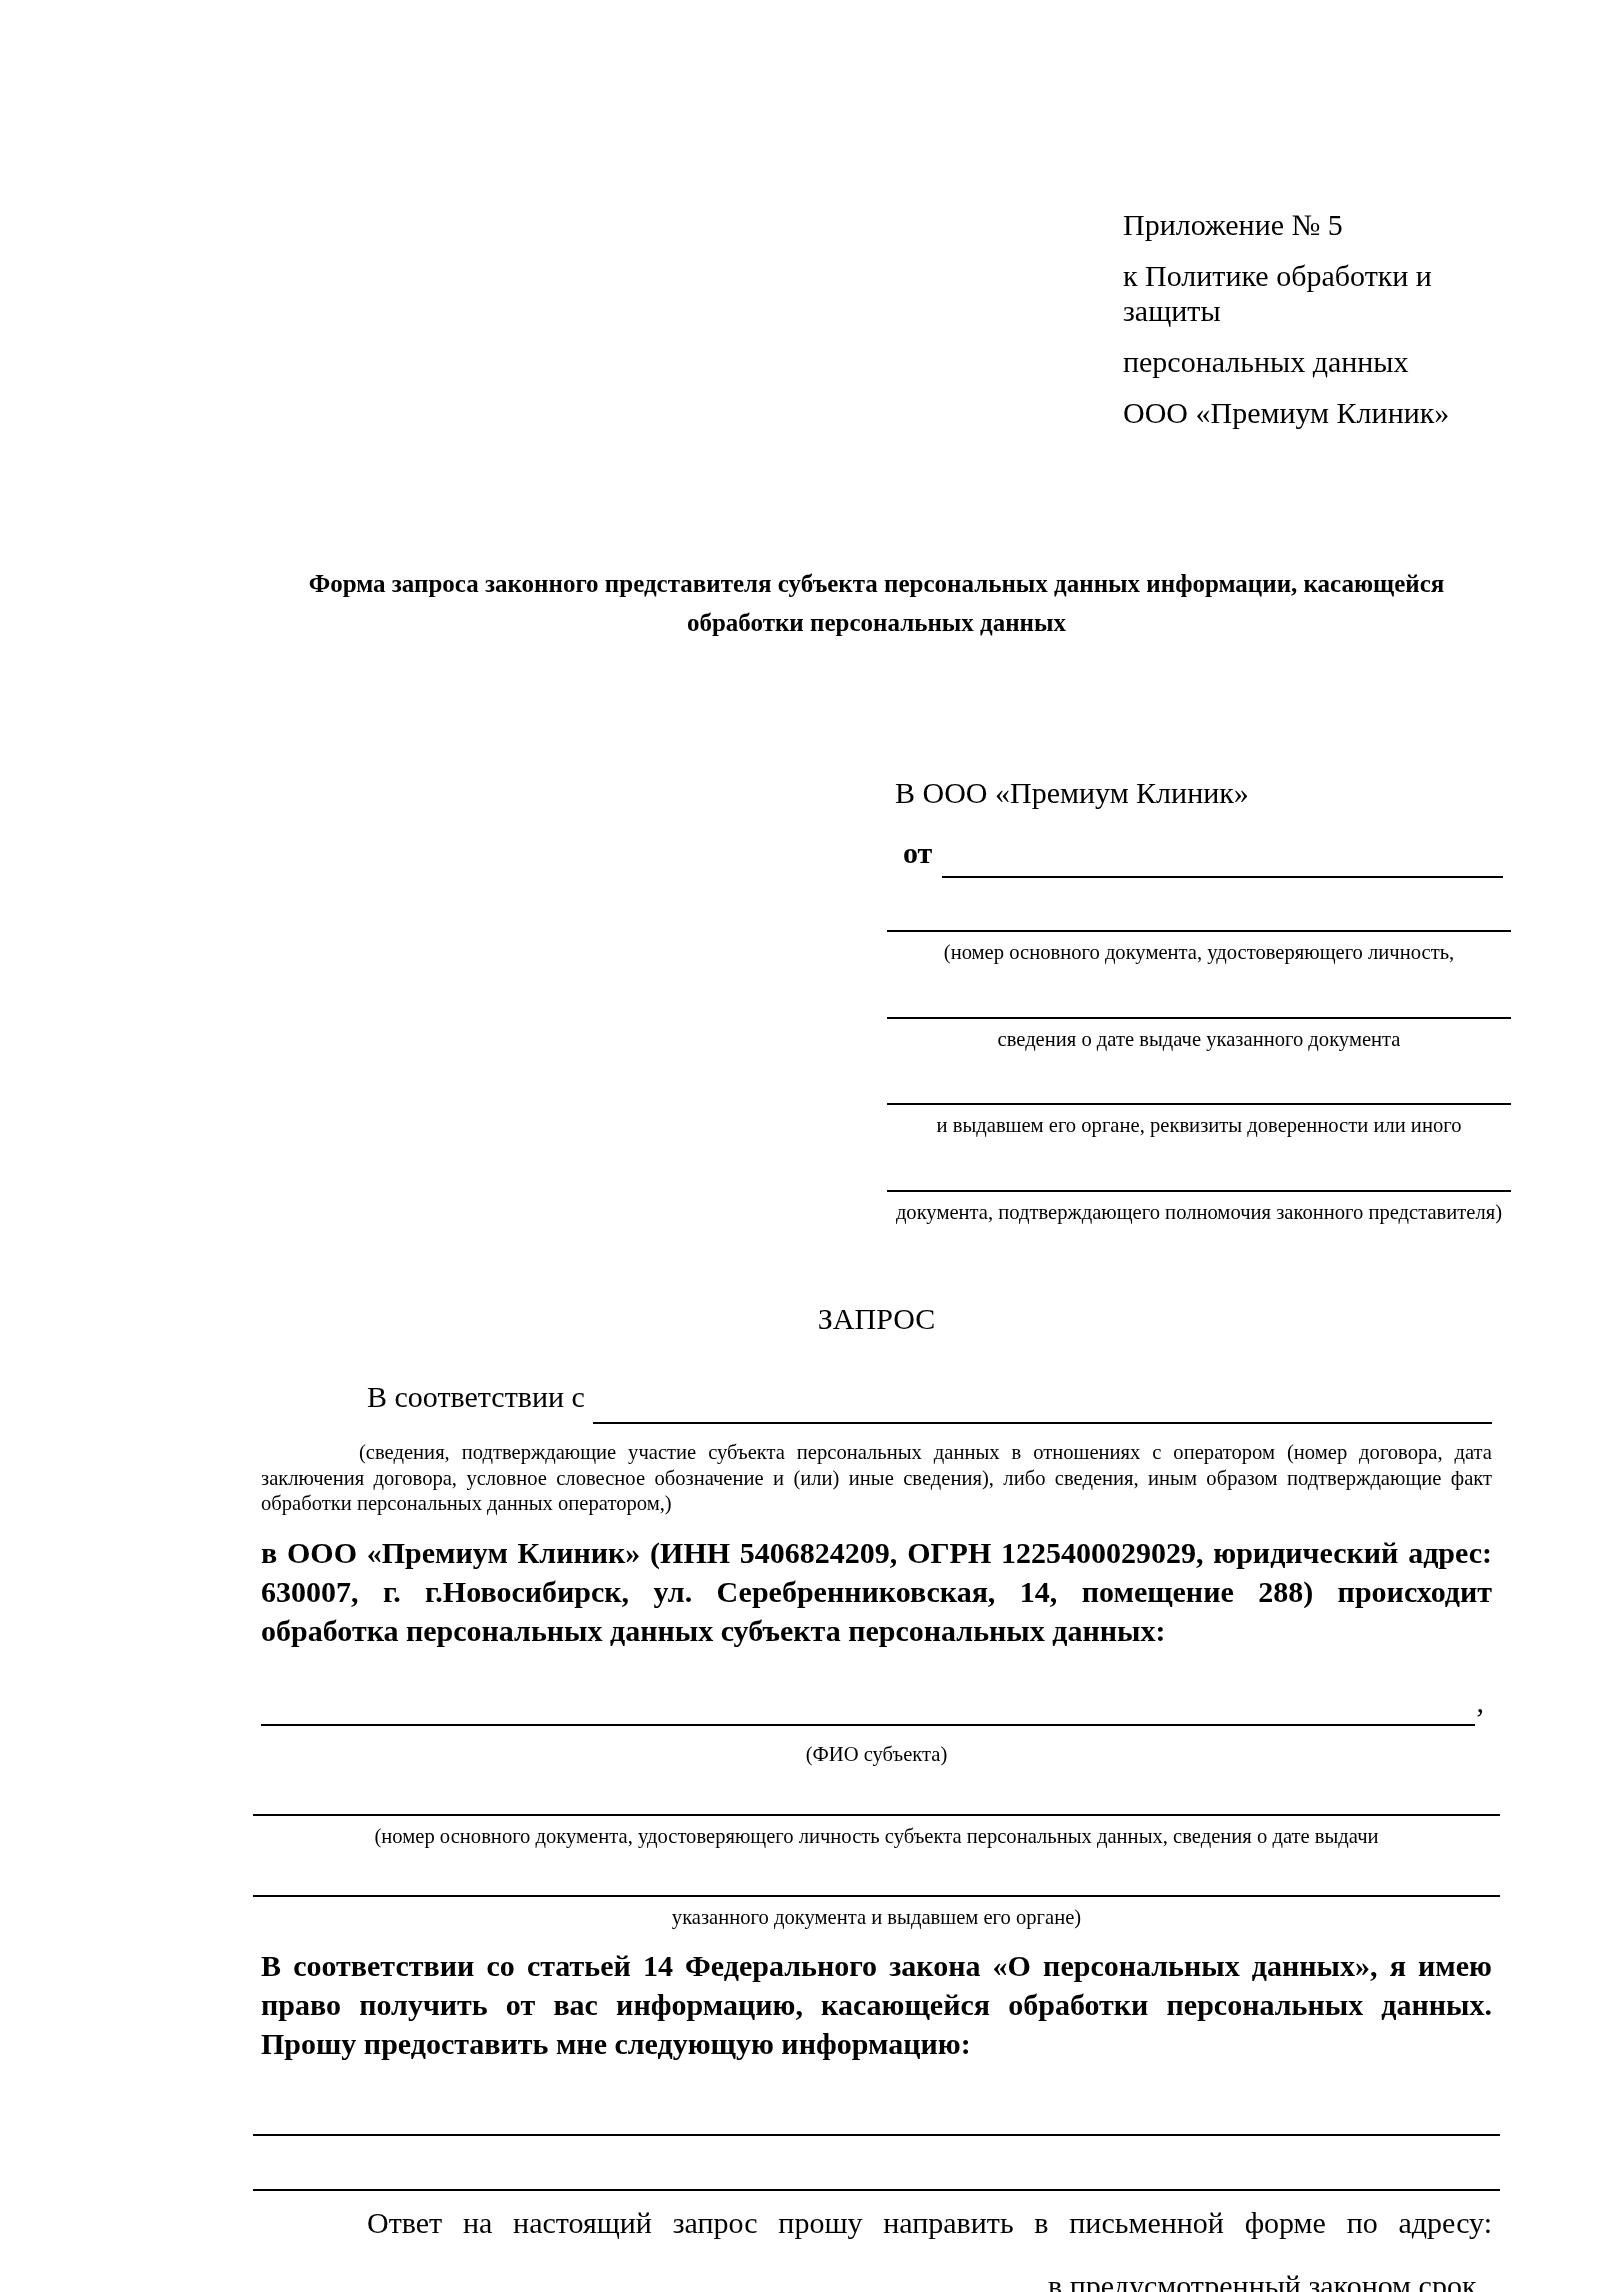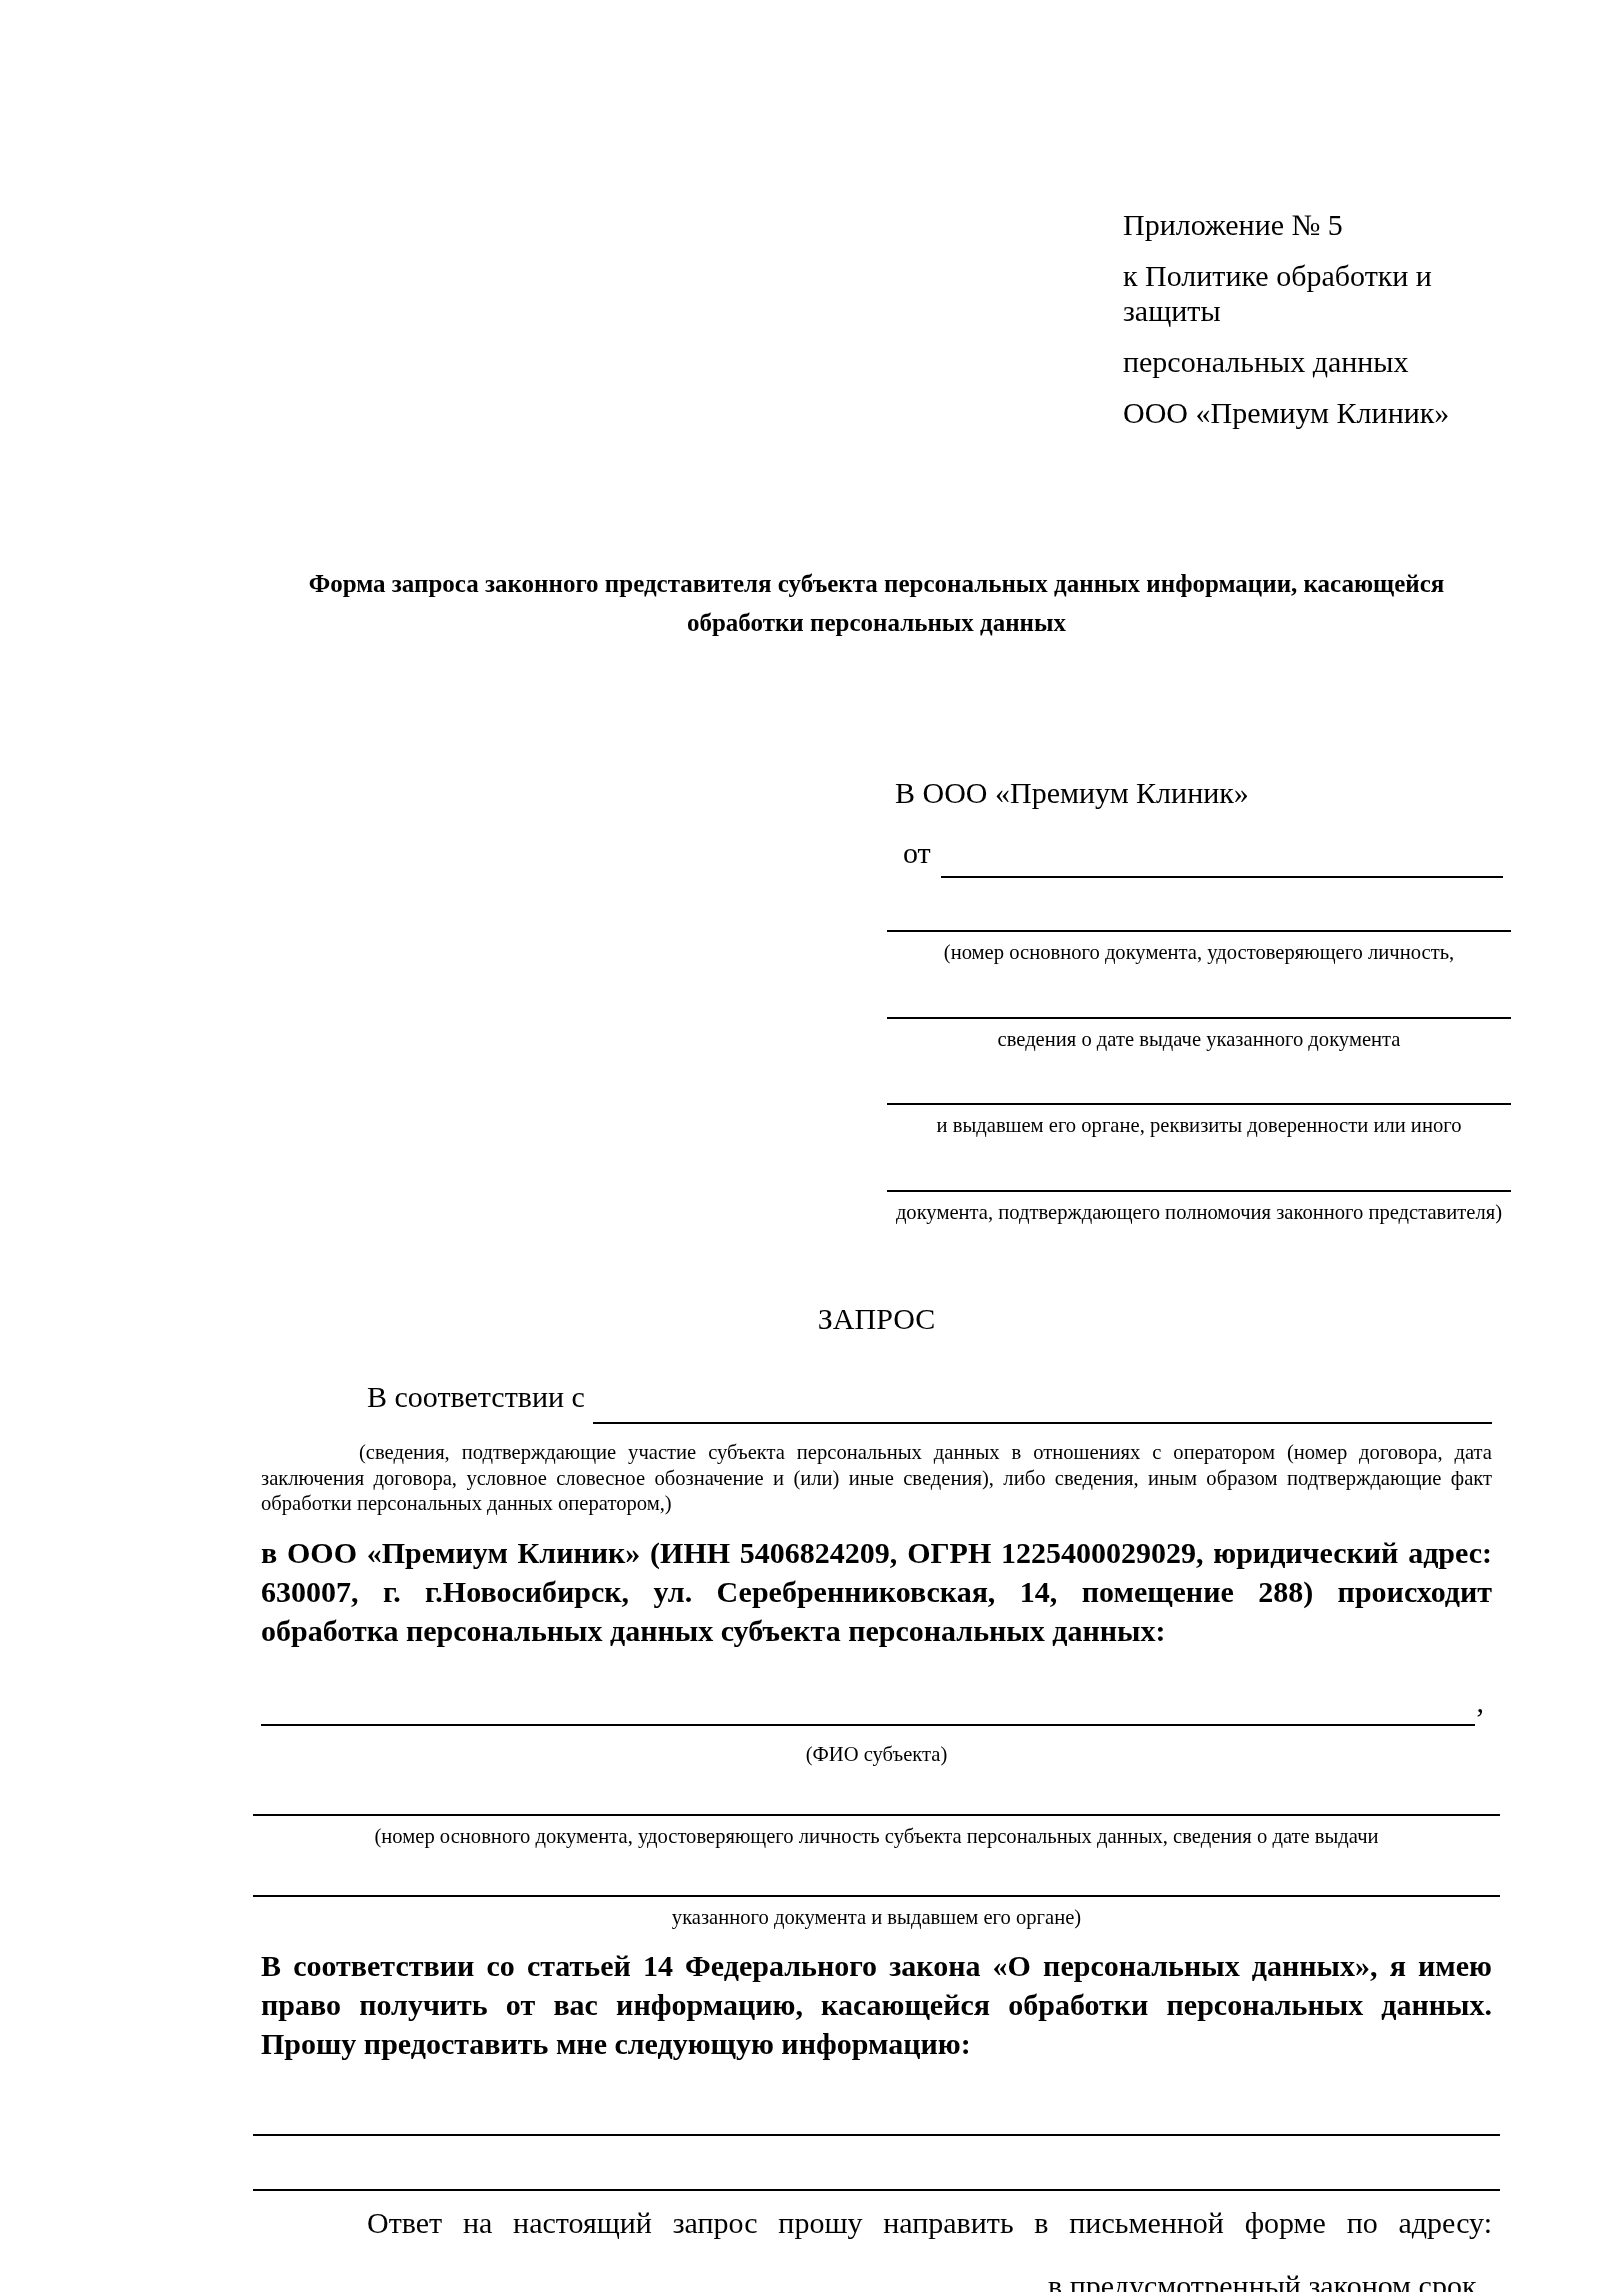--- a/index.html
+++ b/index.html
@@ -23,21 +23,21 @@
     text-align:center;
     font-weight:bold;
     font-size:25px;
     line-height:39px;
   }
 
   
   .addressee { margin-top:108px; margin-left:626px; width:640px; }
   .addr-to { line-height:37px; }
   .addr-from { display:flex; align-items:flex-end; line-height:35px; }
-  .addr-from .label { white-space:nowrap; padding-right:9.8px; }
+  .addr-from .label { white-space:nowrap; padding-right:9.8px;font-weight:bold; }
   .fill { border-bottom:2.9px solid #000; }
   .addr-from .fill { flex:1; }
   .addr-caption { text-align:center; font-size:20.6px; line-height:24.5px; }
   .addr-line { height:46px; border-bottom:2.9px solid #000; }
 
   
   .req-heading { margin-top:51px; text-align:center; line-height:39px; }
   .intro-row { display:flex; align-items:flex-end; line-height:39px; margin-top:15px; }
   .intro-row .label { white-space:nowrap; padding-left:106px; padding-right:7.8px; }
   .intro-row .fill { flex:1; }

